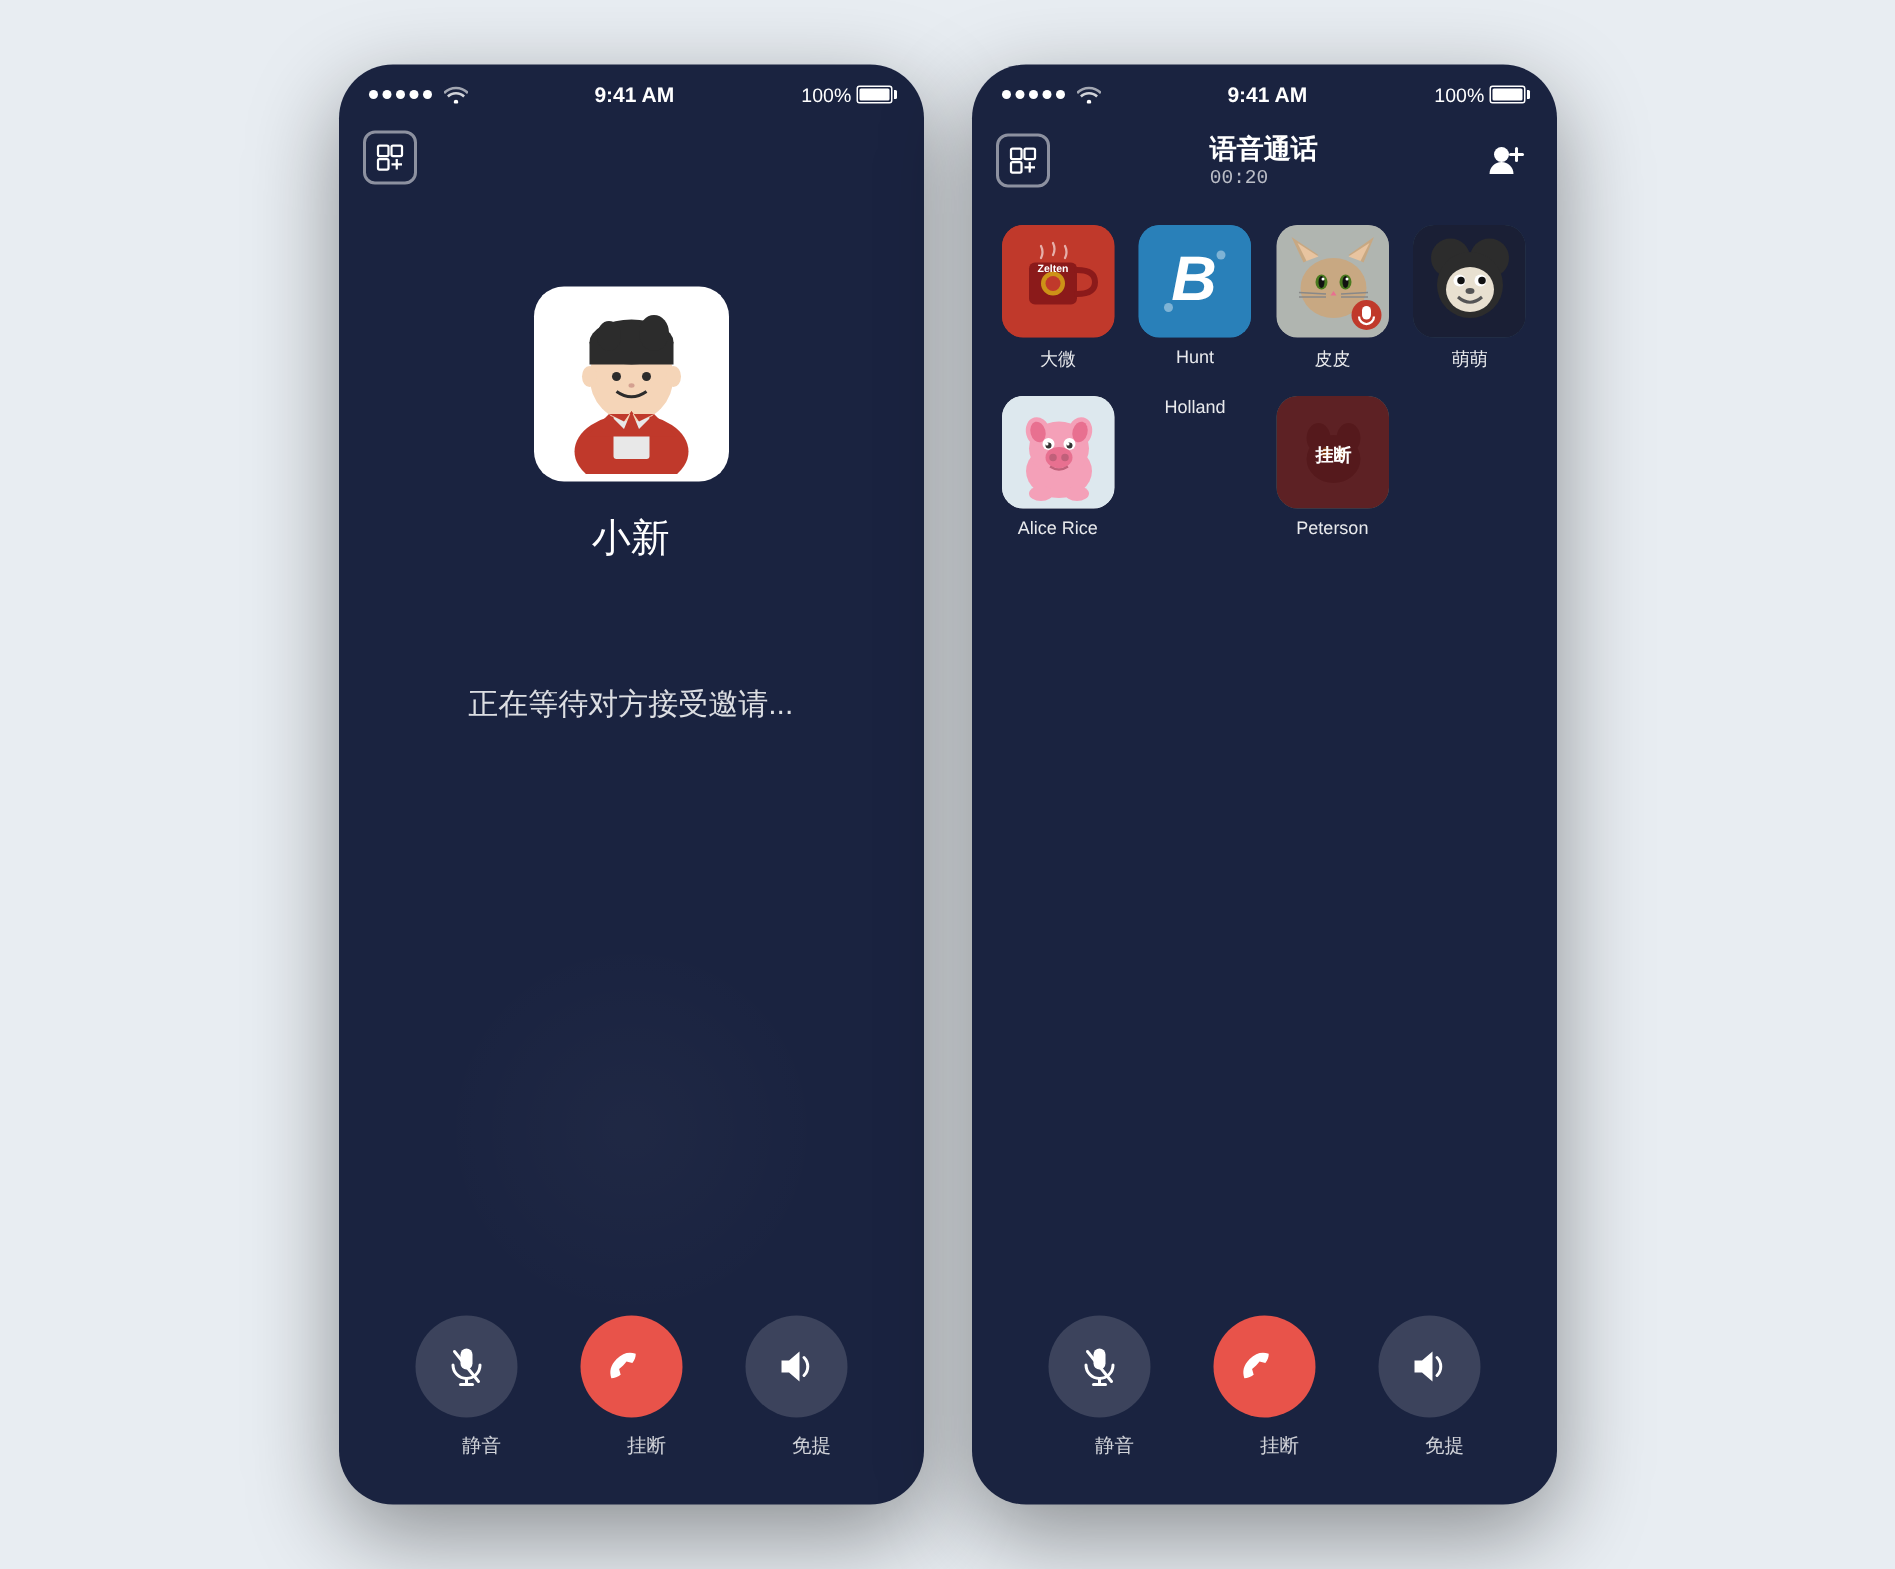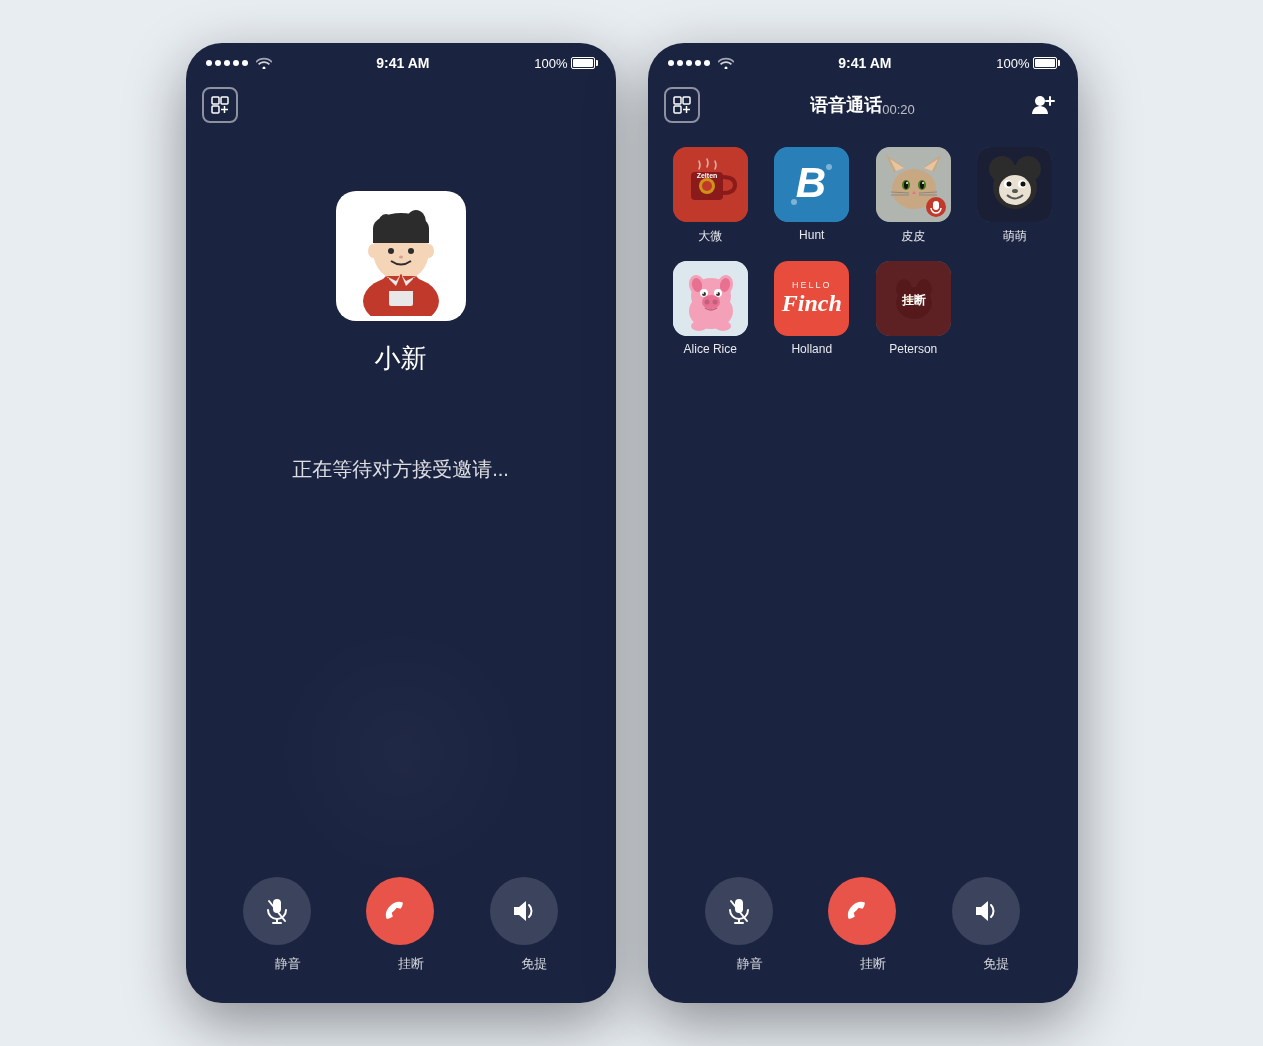--- a/index.html
+++ b/index.html
@@ -8,21 +8,21 @@
       height: 1046px;
       background: #e8edf2;
       display: flex;
       justify-content: center;
       align-items: center;
       gap: 32px;
       font-family: -apple-system, 'PingFang SC', 'Helvetica Neue', Arial, sans-serif;
     }
 
     .phone-frame {
-      width: 430px;
+      width: 390px;
       height: 960px;
       background: #1a2340;
       border-radius: 36px;
       overflow: hidden;
       display: flex;
       flex-direction: column;
       position: relative;
       box-shadow: 0 20px 60px rgba(0,0,0,0.4);
     }
 
@@ -94,21 +94,21 @@
       color: white;
       font-size: 18px;
       font-weight: 600;
       text-align: center;
     }
     .nav-subtitle {
       color: rgba(255,255,255,0.7);
       font-size: 13px;
       text-align: center;
     }
-    .nav-center { display: flex; flex-direction: row; align-items: flex-end; }
+    .nav-center { display: flex; flex-direction: column; align-items: flex-start; font-family: Liberation Mono, monospace; }
     .nav-add-btn {
       color: white;
       font-size: 22px;
       width: 36px; height: 36px;
       display: flex; align-items: center; justify-content: center;
     }
 
     
     .screen1-content {
       flex: 1;
@@ -546,26 +546,20 @@
           <path d="M32 47 Q38 51 44 47" stroke="#c0607a" stroke-width="1.5" fill="none"></path>
 
           <ellipse cx="26" cy="65" rx="8" ry="5" fill="#f4a0b8"></ellipse>
           <ellipse cx="50" cy="65" rx="8" ry="5" fill="#f4a0b8"></ellipse>
         </svg>
       </div>
       <span class="participant-name">Alice Rice</span>
     </div>
 
     <div class="participant-item">
-      <div class="participant-avatar av-holland">
-        <div class="av-holland-inner">
-          <span style="font-size:9px;color:rgba(255,255,255,0.9);letter-spacing:2px;font-weight:400;">HELLO</span>
-          <span style="font-size:24px;color:white;font-weight:700;font-style:italic;font-family:Georgia,serif;">Finch</span>
-        </div>
-      </div>
       <span class="participant-name">Holland</span>
     </div>
 
     <div class="participant-item">
       <div class="participant-avatar" style="background:#555;position:relative;">
         <svg width="75" height="75" viewBox="0 0 75 75">
           <rect width="75" height="75" fill="#4a4a55" rx="14"></rect>
 
           <ellipse cx="38" cy="42" rx="18" ry="16" fill="#2a2a35"></ellipse>
           <ellipse cx="28" cy="28" rx="8" ry="10" fill="#2a2a35"></ellipse>

